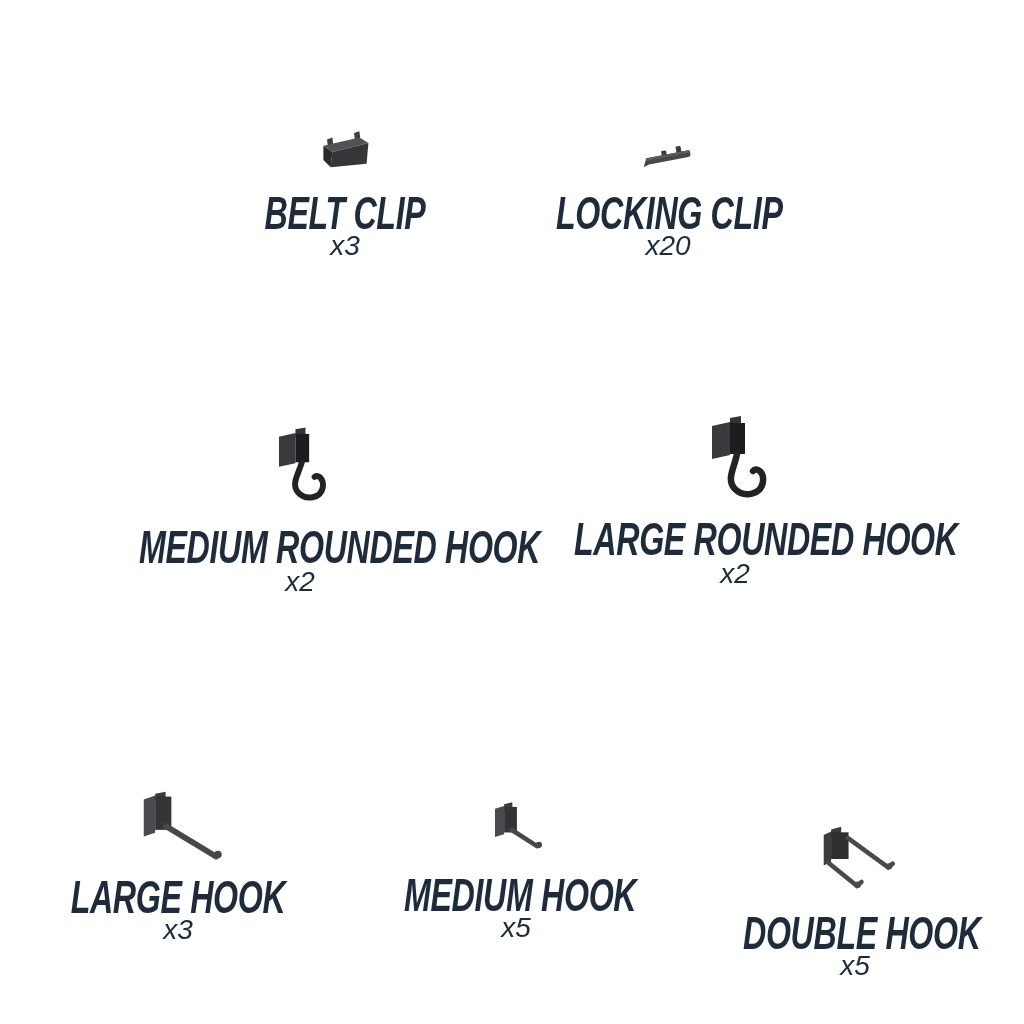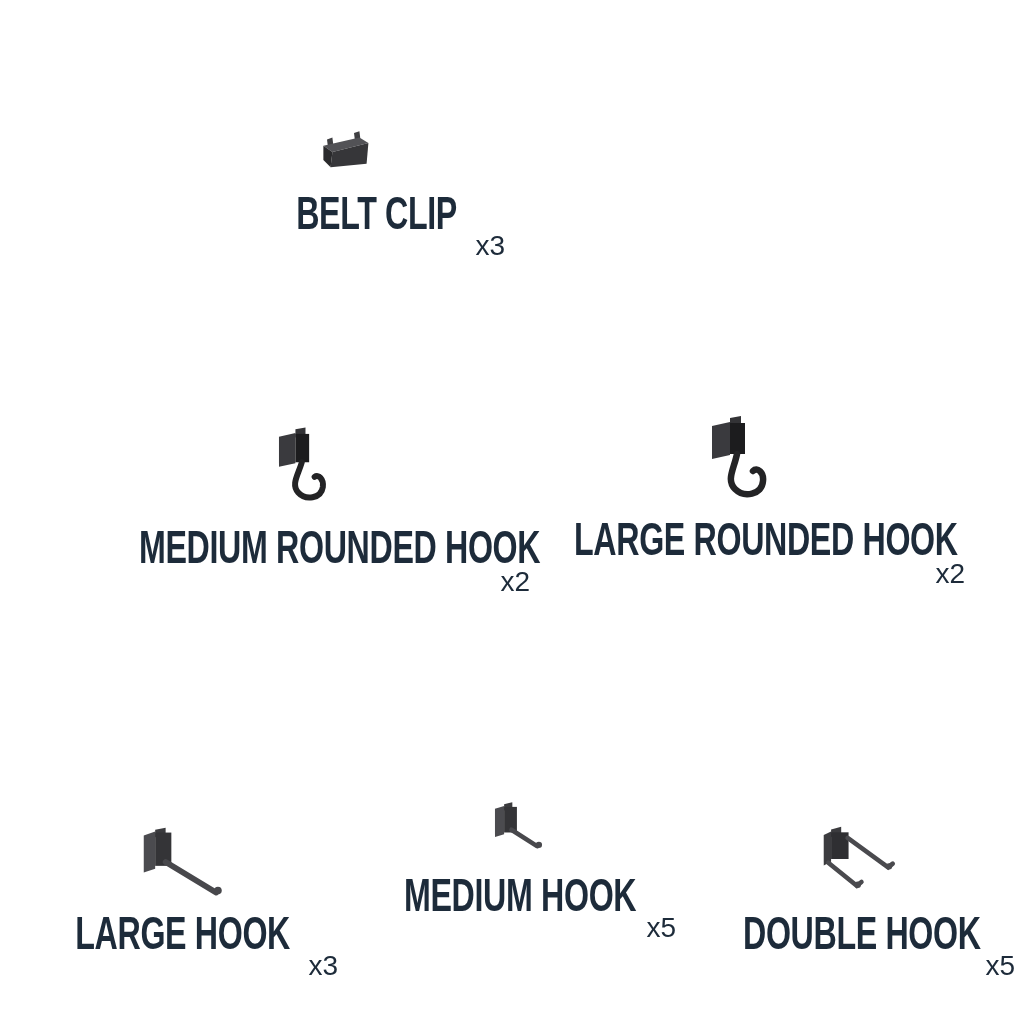--- a/index.html
+++ b/index.html
@@ -10,21 +10,22 @@
   .canvas {
     position: relative;
     width: 1024px;
     height: 1024px;
     background: #ffffff;
     overflow: hidden;
     font-family: "Liberation Sans", sans-serif;
   }
   .item {
     position: absolute;
-    text-align: right;
+    text-align: center;
+    font-style: italic;
   }
   .icon-wrap {
     position: absolute;
     left: 50%;
     transform: translateX(-50%);
   }
   .item-label {
     position: absolute;
     left: 0;
     width: 100%;
@@ -62,21 +63,21 @@
   #item-medium-rounded-hook{ left: 70px;  top: 420px; width: 460px; height: 200px; }
   #item-medium-rounded-hook .icon-wrap  { top: 5px; }
   #item-medium-rounded-hook .item-label { top: 104px; }
   #item-medium-rounded-hook .item-count { top: 148px; }
 
   #item-large-rounded-hook { left: 505px; top: 410px; width: 460px; height: 200px; }
   #item-large-rounded-hook .icon-wrap  { top: 4px; }
   #item-large-rounded-hook .item-label { top: 106px; }
   #item-large-rounded-hook .item-count { top: 150px; }
 
-  #item-large-hook         { left: 18px;  top: 820px; width: 320px; height: 180px; }
+  #item-large-hook         { left: 18px;  top: 784px; width: 320px; height: 180px; }
   #item-large-hook .icon-wrap  { top: 4px; }
   #item-large-hook .item-label { top: 90px; }
   #item-large-hook .item-count { top: 132px; }
 
   #item-medium-hook        { left: 356px; top: 782px; width: 320px; height: 180px; }
   #item-medium-hook .icon-wrap  { top: 16px; }
   #item-medium-hook .item-label { top: 90px; }
   #item-medium-hook .item-count { top: 132px; }
 
   #item-double-hook        { left: 695px; top: 820px; width: 320px; height: 180px; }
@@ -96,20 +97,35 @@
         <polygon points="40,4 46,2 47,10 41,12" fill="#3f3f42"></polygon>
         <polygon points="6,18 46,9 56,15 16,25" fill="#525256"></polygon>
         <polygon points="16,25 56,15 54,38 14,42" fill="#363639"></polygon>
         <polygon points="6,18 16,25 14,42 6,34" fill="#2a2a2c"></polygon>
       </svg>
     </span>
     <div class="item-label">BELT CLIP</div>
     <div class="item-count">x3</div>
   </div>
 
+  <div class="item" id="item-locking-clip">
+    <span class="icon-wrap">
+      <svg width="56" height="30" viewBox="0 0 64 36">
+        <g transform="rotate(-11 32 20)">
+          <rect x="5" y="17" width="54" height="8" rx="3" fill="#47474b"></rect>
+          <polygon points="5,19 1,27 7,25" fill="#3b3b3e"></polygon>
+          <rect x="25" y="12" width="6" height="7" rx="1" fill="#3c3c3f"></rect>
+          <rect x="43" y="10" width="6" height="8" rx="1" fill="#3c3c3f"></rect>
+          <rect x="5" y="17" width="54" height="3" rx="1.5" fill="#5a5a5f"></rect>
+        </g>
+      </svg>
+    </span>
+    <div class="item-label">LOCKING CLIP</div>
+    <div class="item-count">x20</div>
+  </div>
 
   <div class="item" id="item-medium-rounded-hook">
     <span class="icon-wrap">
       <svg width="64" height="80" viewBox="0 0 70 86">
         <polygon points="30,4 41,2 41,11 30,13" fill="#333336"></polygon>
         <polygon points="12,12 30,8 30,41 12,45" fill="#3a3a3e"></polygon>
         <rect x="30" y="9" width="15" height="31" fill="#1c1c1e"></rect>
         <path d="M37,40 C33,54 25,64 33,73 C41,82 58,80 60,67 C61,58 55,53 51,56" stroke="#232325" stroke-width="6.5" fill="none" stroke-linecap="round"></path>
       </svg>
     </span>

